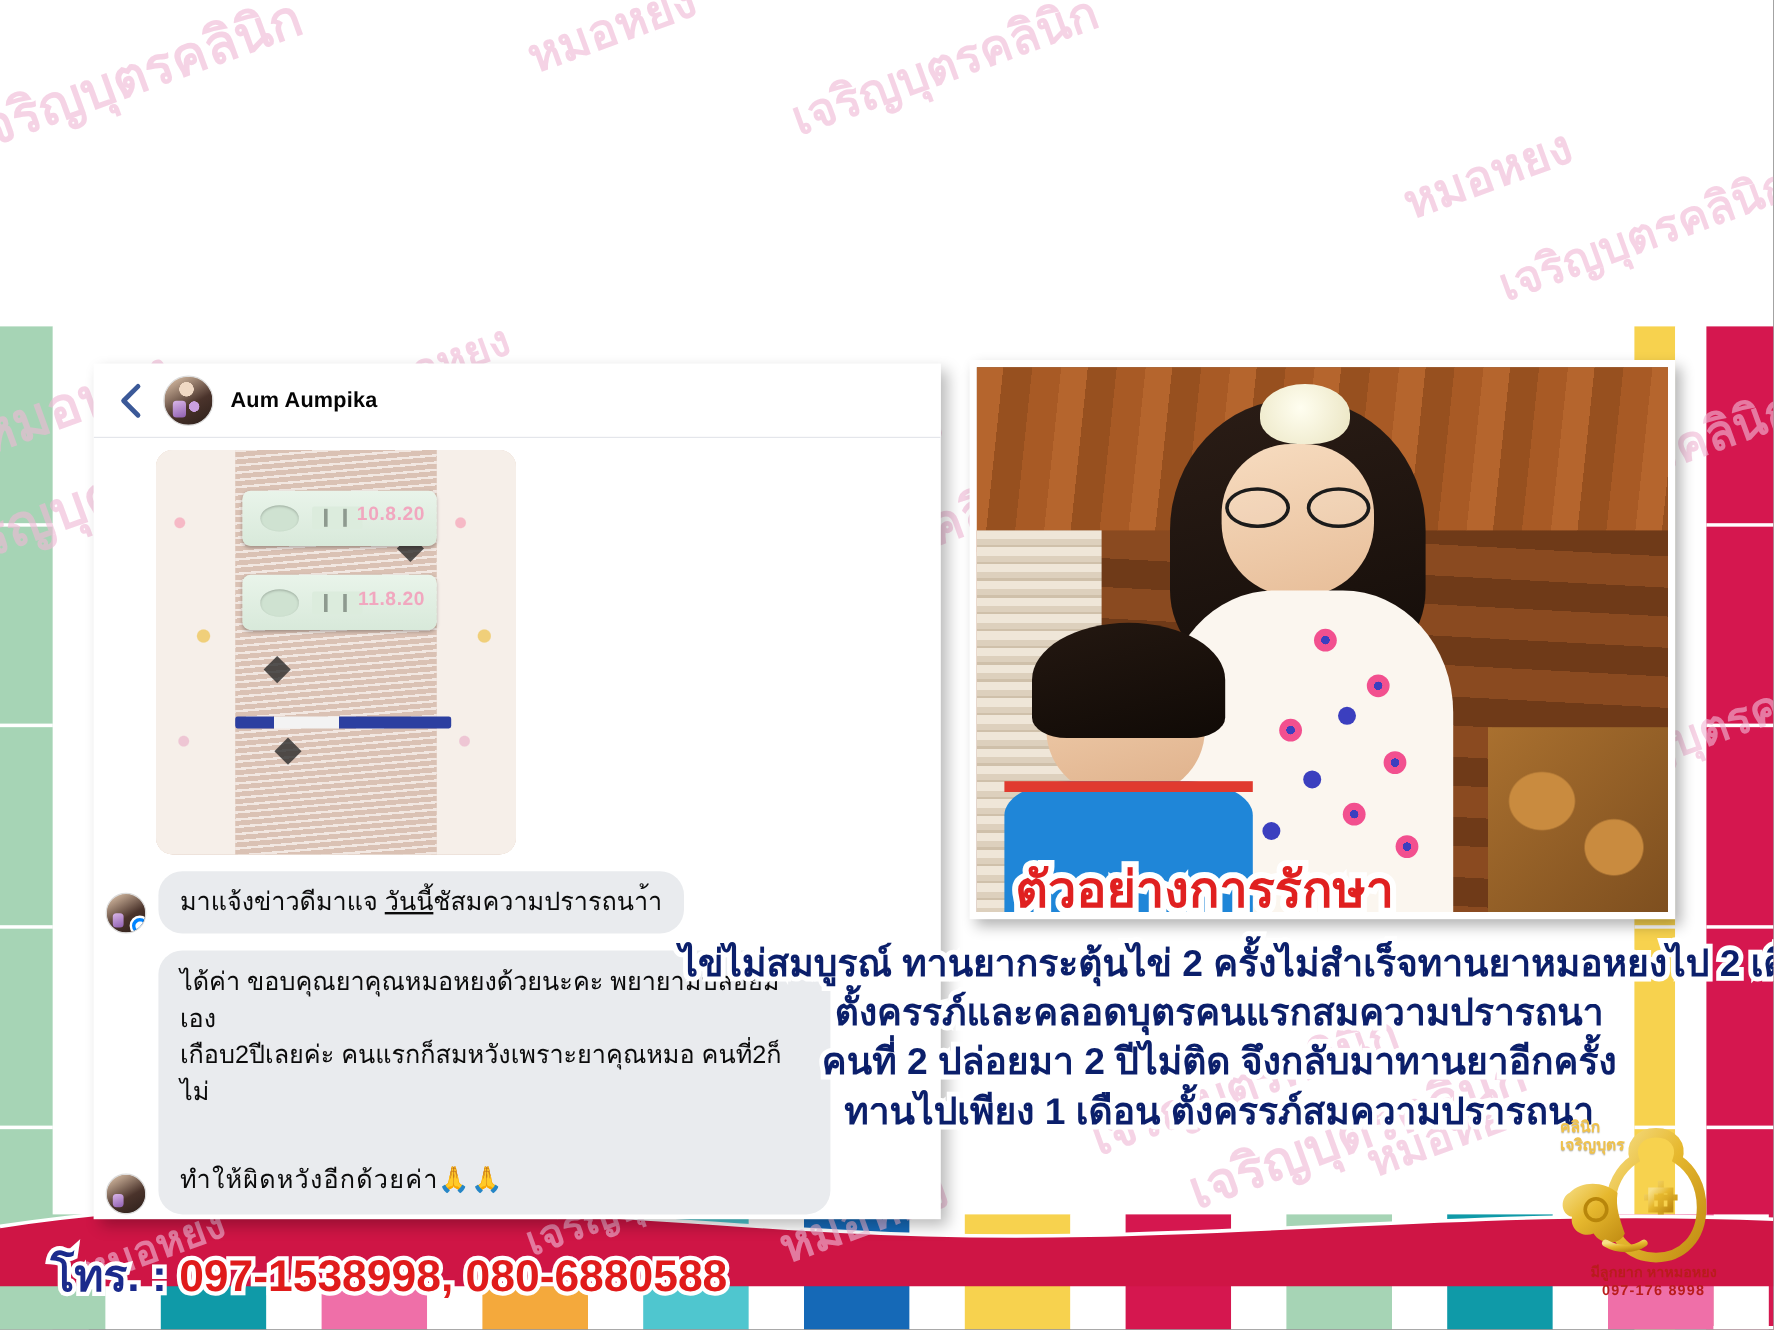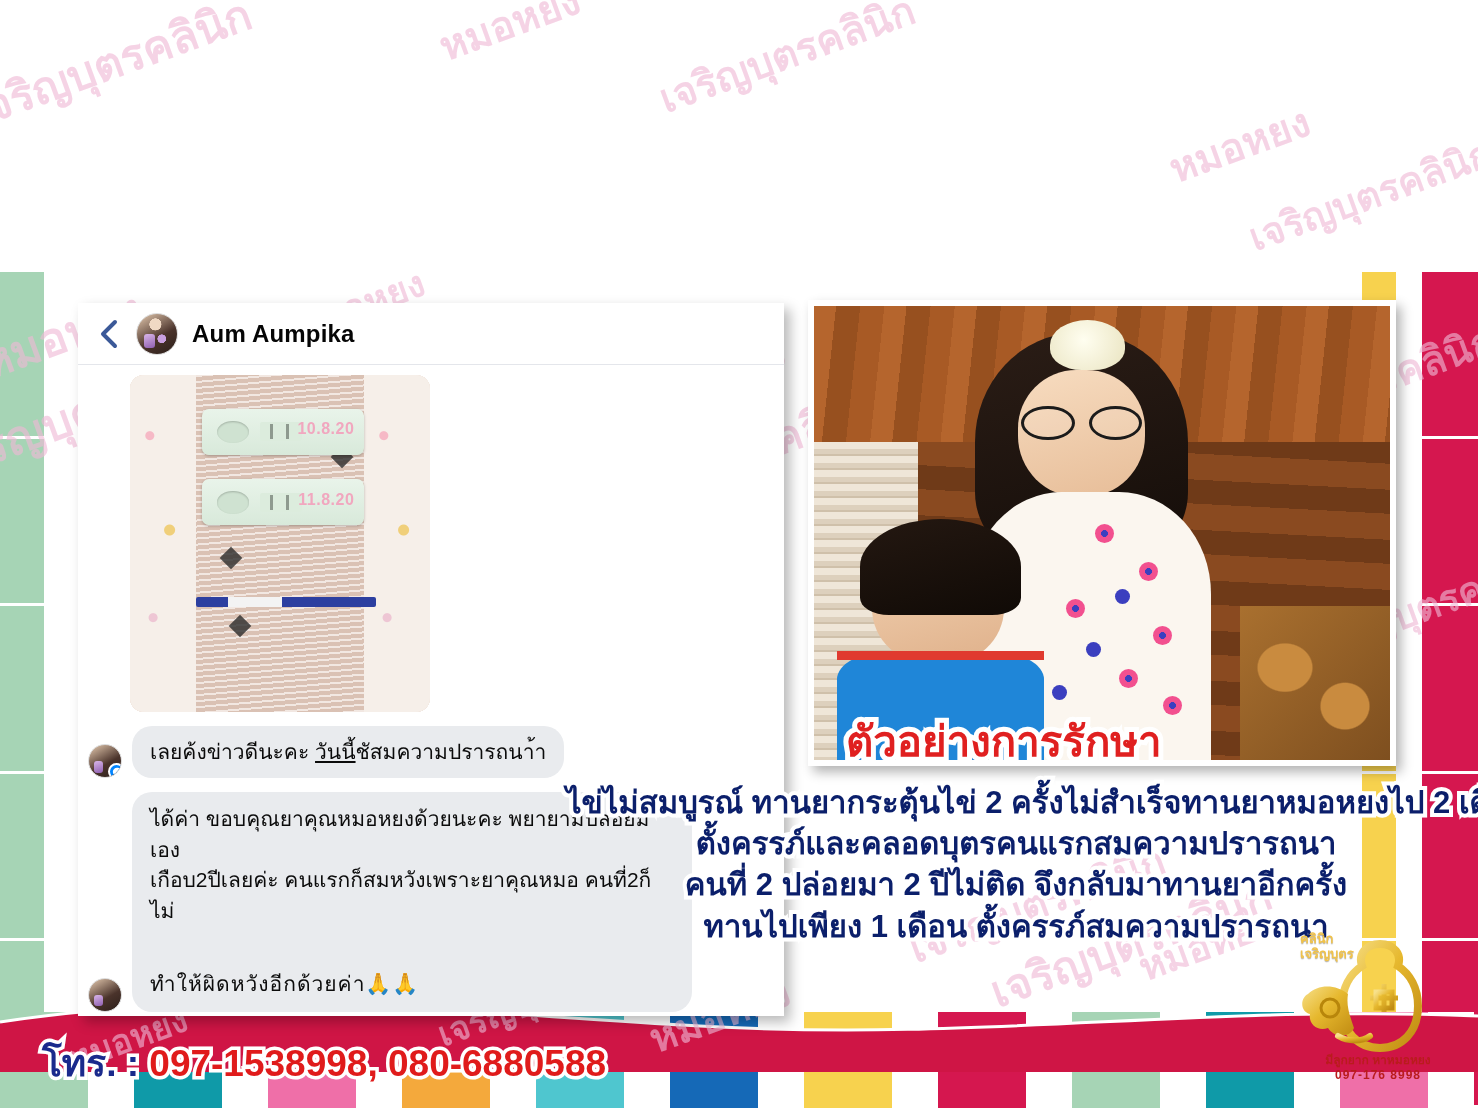--- a/index.html
+++ b/index.html
@@ -111,21 +111,21 @@
       linear-gradient(150deg,#e8cdb2 0%, #4a332b 58%, #2c1f1a 100%);
     border:1px solid #ddd;
     position:relative; overflow:hidden;
   }
   .avatar:after{
     content:""; position:absolute; left:18%; top:52%;
     width:26%; height:34%; border-radius:3px;
     background:linear-gradient(160deg,#d9b6e8,#8f5fb0);
   }
   .chat-name{
-    margin-left:14px; font-size:24px; font-weight:bold; color:#050505;
+    margin-left:14px; font-size:18px; font-weight:bold; color:#050505;
     letter-spacing:.2px;
   }
   .chat-body{ position:relative; padding:10px 0 0 0; }
 
   
   .photo-bubble{
     margin:0 0 0 52px;
     width:300px; height:337px;
     border-radius:14px;
     overflow:hidden;
@@ -486,21 +486,21 @@
 
       <div class="msg-row">
         <div class="msg-av">
           <div class="badge">
             <svg width="10" height="10" viewBox="0 0 12 12">
                 <path d="M6 1C3.2 1 1 3.1 1 5.7c0 1.4.7 2.7 1.8 3.6V11l1.7-.9c.5.1 1 .2 1.5.2 2.8 0 5-2.1 5-4.6S8.8 1 6 1z" fill="#fff"></path>
               </svg>
           </div>
         </div>
         <div class="bubble">
-          <span>เลยค้งข่าวดีนะคะ </span><u>วันนี้</u><span>ชัสมความปรารถนา้า</span>
+          <span>มาแจ้งข่าวดีมาแจ </span><u>วันนี้</u><span>ชัสมความปรารถนา้า</span>
         </div>
       </div>
 
 
       <div class="msg-row">
         <div class="msg-av">
           
         </div>
         <div class="bubble tall">
           <div>ได้ค่า ขอบคุณยาคุณหมอหยงด้วยนะคะ พยายามปล่อยมีเอง</div>

